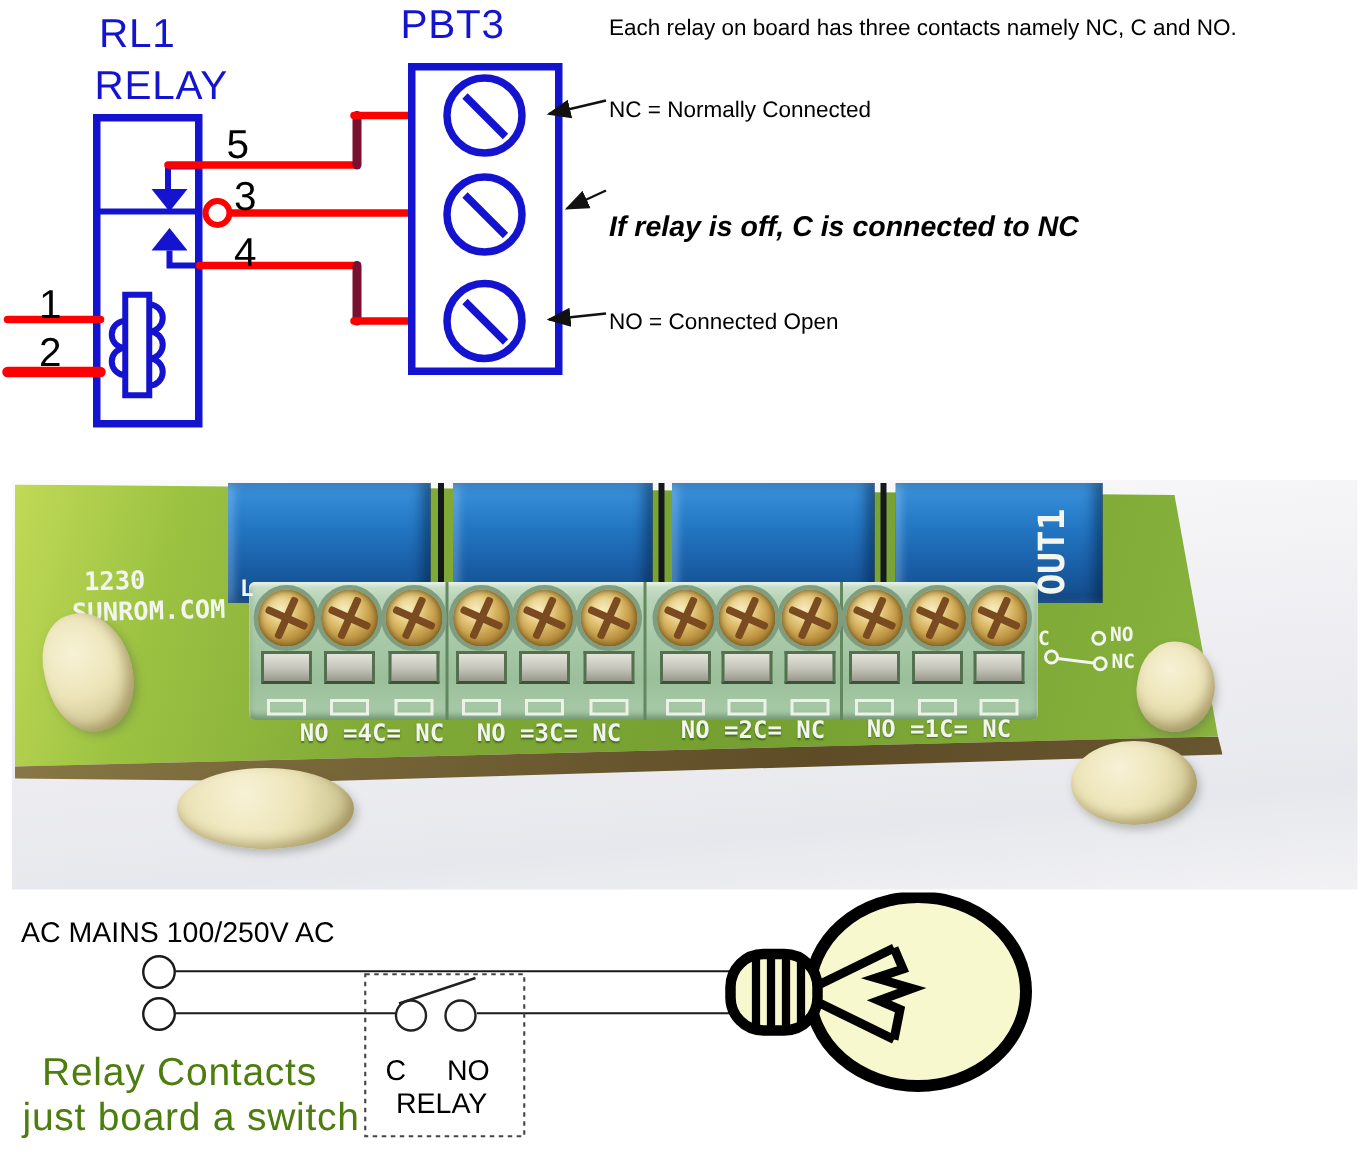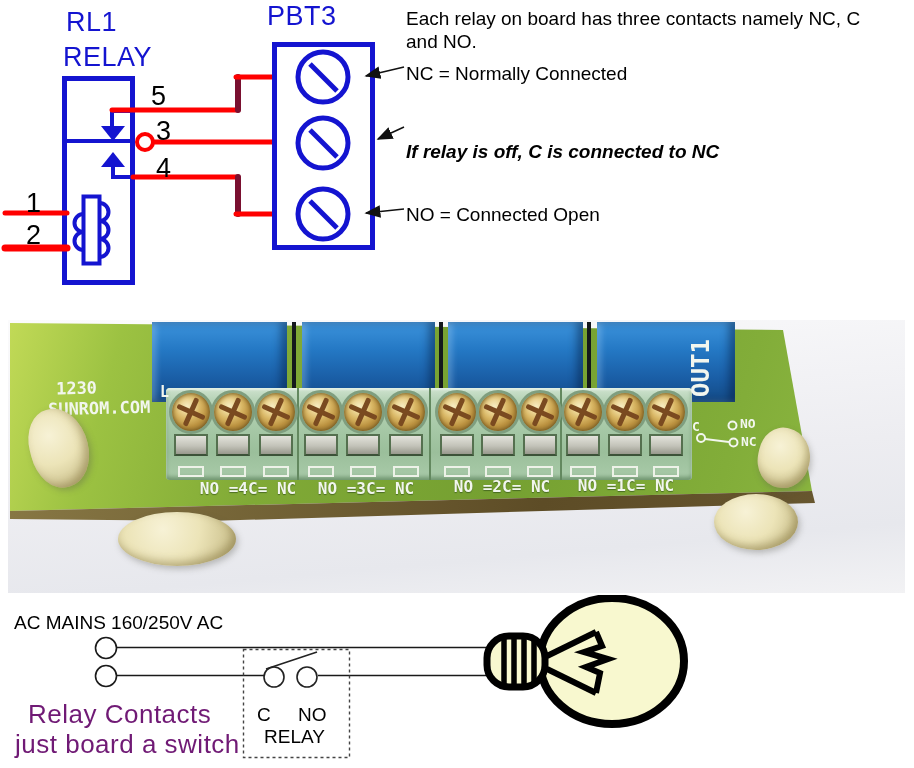--- a/index.html
+++ b/index.html
@@ -1,21 +1,21 @@
 <!DOCTYPE html>
 <html><head>
 <meta charset="utf-8">
 <style>
   html,body{margin:0;padding:0;background:#fff;}
   #stage{position:relative;width:914px;height:768px;background:#fff;overflow:hidden;
          font-family:"Liberation Sans",sans-serif;color:#000;}
   .abs{position:absolute;}
   .bluetxt{color:#1414d0;font-size:27px;line-height:1;letter-spacing:0.5px;}
   .pin{font-size:27px;line-height:1;color:#000;}
-  .note{font-size:19px;line-height:23px;color:#000;}
+  .note{font-size:15px;line-height:23px;color:#000;}
   .noteb{font-size:19px;line-height:21px;font-weight:bold;color:#000;}
   .wavy{text-decoration:underline;text-decoration-style:wavy;text-decoration-color:#1e8a1e;
         text-decoration-thickness:1px;text-underline-offset:3px;}
   
   #photo{left:8px;top:320px;width:897px;height:273px;
          background:linear-gradient(175deg,#fbfbfc 0%,#ededf1 55%,#e7e8ed 80%,#f2f2f4 100%);}
   #board{left:0;top:0;width:897px;height:273px;
          clip-path:polygon(2px 3px,775px 10px,804px 171px,2px 191px);
          background:linear-gradient(105deg,#c2da57 0%,#9cc242 12%,#80a936 30%,#75a031 55%,#82ad39 78%,#93bd46 100%);}
   #boardedge{left:0;top:0;width:897px;height:273px;
@@ -37,21 +37,21 @@
   .clamp{position:absolute;width:30px;height:18px;background:linear-gradient(180deg,#e3e3db 0%,#c3c3b9 55%,#98988c 100%);
          border:2px solid #55704f;border-bottom-color:#3c5238;}
   .silksq{position:absolute;width:22px;height:7px;border:2px solid #edf2e8;}
   .silk{color:#f2f6ee;font-family:"DejaVu Sans Mono",monospace;font-weight:bold;}
   .tlabel{font-size:16px;width:116px;text-align:center;letter-spacing:0px;text-shadow:0 1px 1px rgba(40,70,20,.6);}
   .standoff{position:absolute;border-radius:46% 54% 50% 50%;
             background:radial-gradient(circle at 38% 32%, #f7f2d6 0%, #ece4b8 45%, #d2c896 78%, #bdb280 100%);
             box-shadow:inset -4px -4px 8px rgba(120,105,50,.45), 2px 3px 6px rgba(90,90,80,.35);}
   
   .cap19{font-size:19px;line-height:1.1;color:#000;}
-  .cap26{font-size:26px;line-height:1.1;color:#701a75;letter-spacing:0.5px;}
+  .cap26{font-size:26px;line-height:1.1;color:#4d7c0f;letter-spacing:0.5px;}
 </style>
 </head>
 <body>
 
 <div id="stage">
 
   <svg class="abs" style="left:0;top:0;" width="914" height="300" viewBox="0 0 914 300">
     <defs>
       <marker id="ah" markerWidth="11" markerHeight="9" refX="9" refY="4" orient="auto">
         <path d="M0,0 L10,4 L0,8 z" fill="#111"></path>
@@ -230,20 +230,20 @@
       <line x1="524" y1="43" x2="524" y2="90" stroke="#000" stroke-width="5.5"></line>
       <line x1="534" y1="43" x2="534" y2="90" stroke="#000" stroke-width="5.5"></line>
       <g stroke="#000" stroke-width="6" fill="none">
         <line x1="547" y1="61" x2="596" y2="37"></line>
         <line x1="547" y1="74" x2="596" y2="98"></line>
         <path d="M596,37 L602,51 L584,57 L608,64 L586,72 L600,78 L596,98"></path>
       </g>
     </g>
   </svg>
 
-  <div class="abs cap19" style="left:14px;top:613px;">AC MAINS 160/250V AC</div>
+  <div class="abs cap19" style="left:14px;top:613px;">AC MAINS 100/250V AC</div>
   <div class="abs cap19" style="left:257px;top:705px;">C</div>
   <div class="abs cap19" style="left:298px;top:705px;">NO</div>
   <div class="abs cap19" style="left:264px;top:727px;">RELAY</div>
   <div class="abs cap26" style="left:28px;top:700px;">Relay Contacts</div>
   <div class="abs cap26" style="left:15px;top:730px;">just board a switch</div>
 
 </div>
 
 </body></html>

